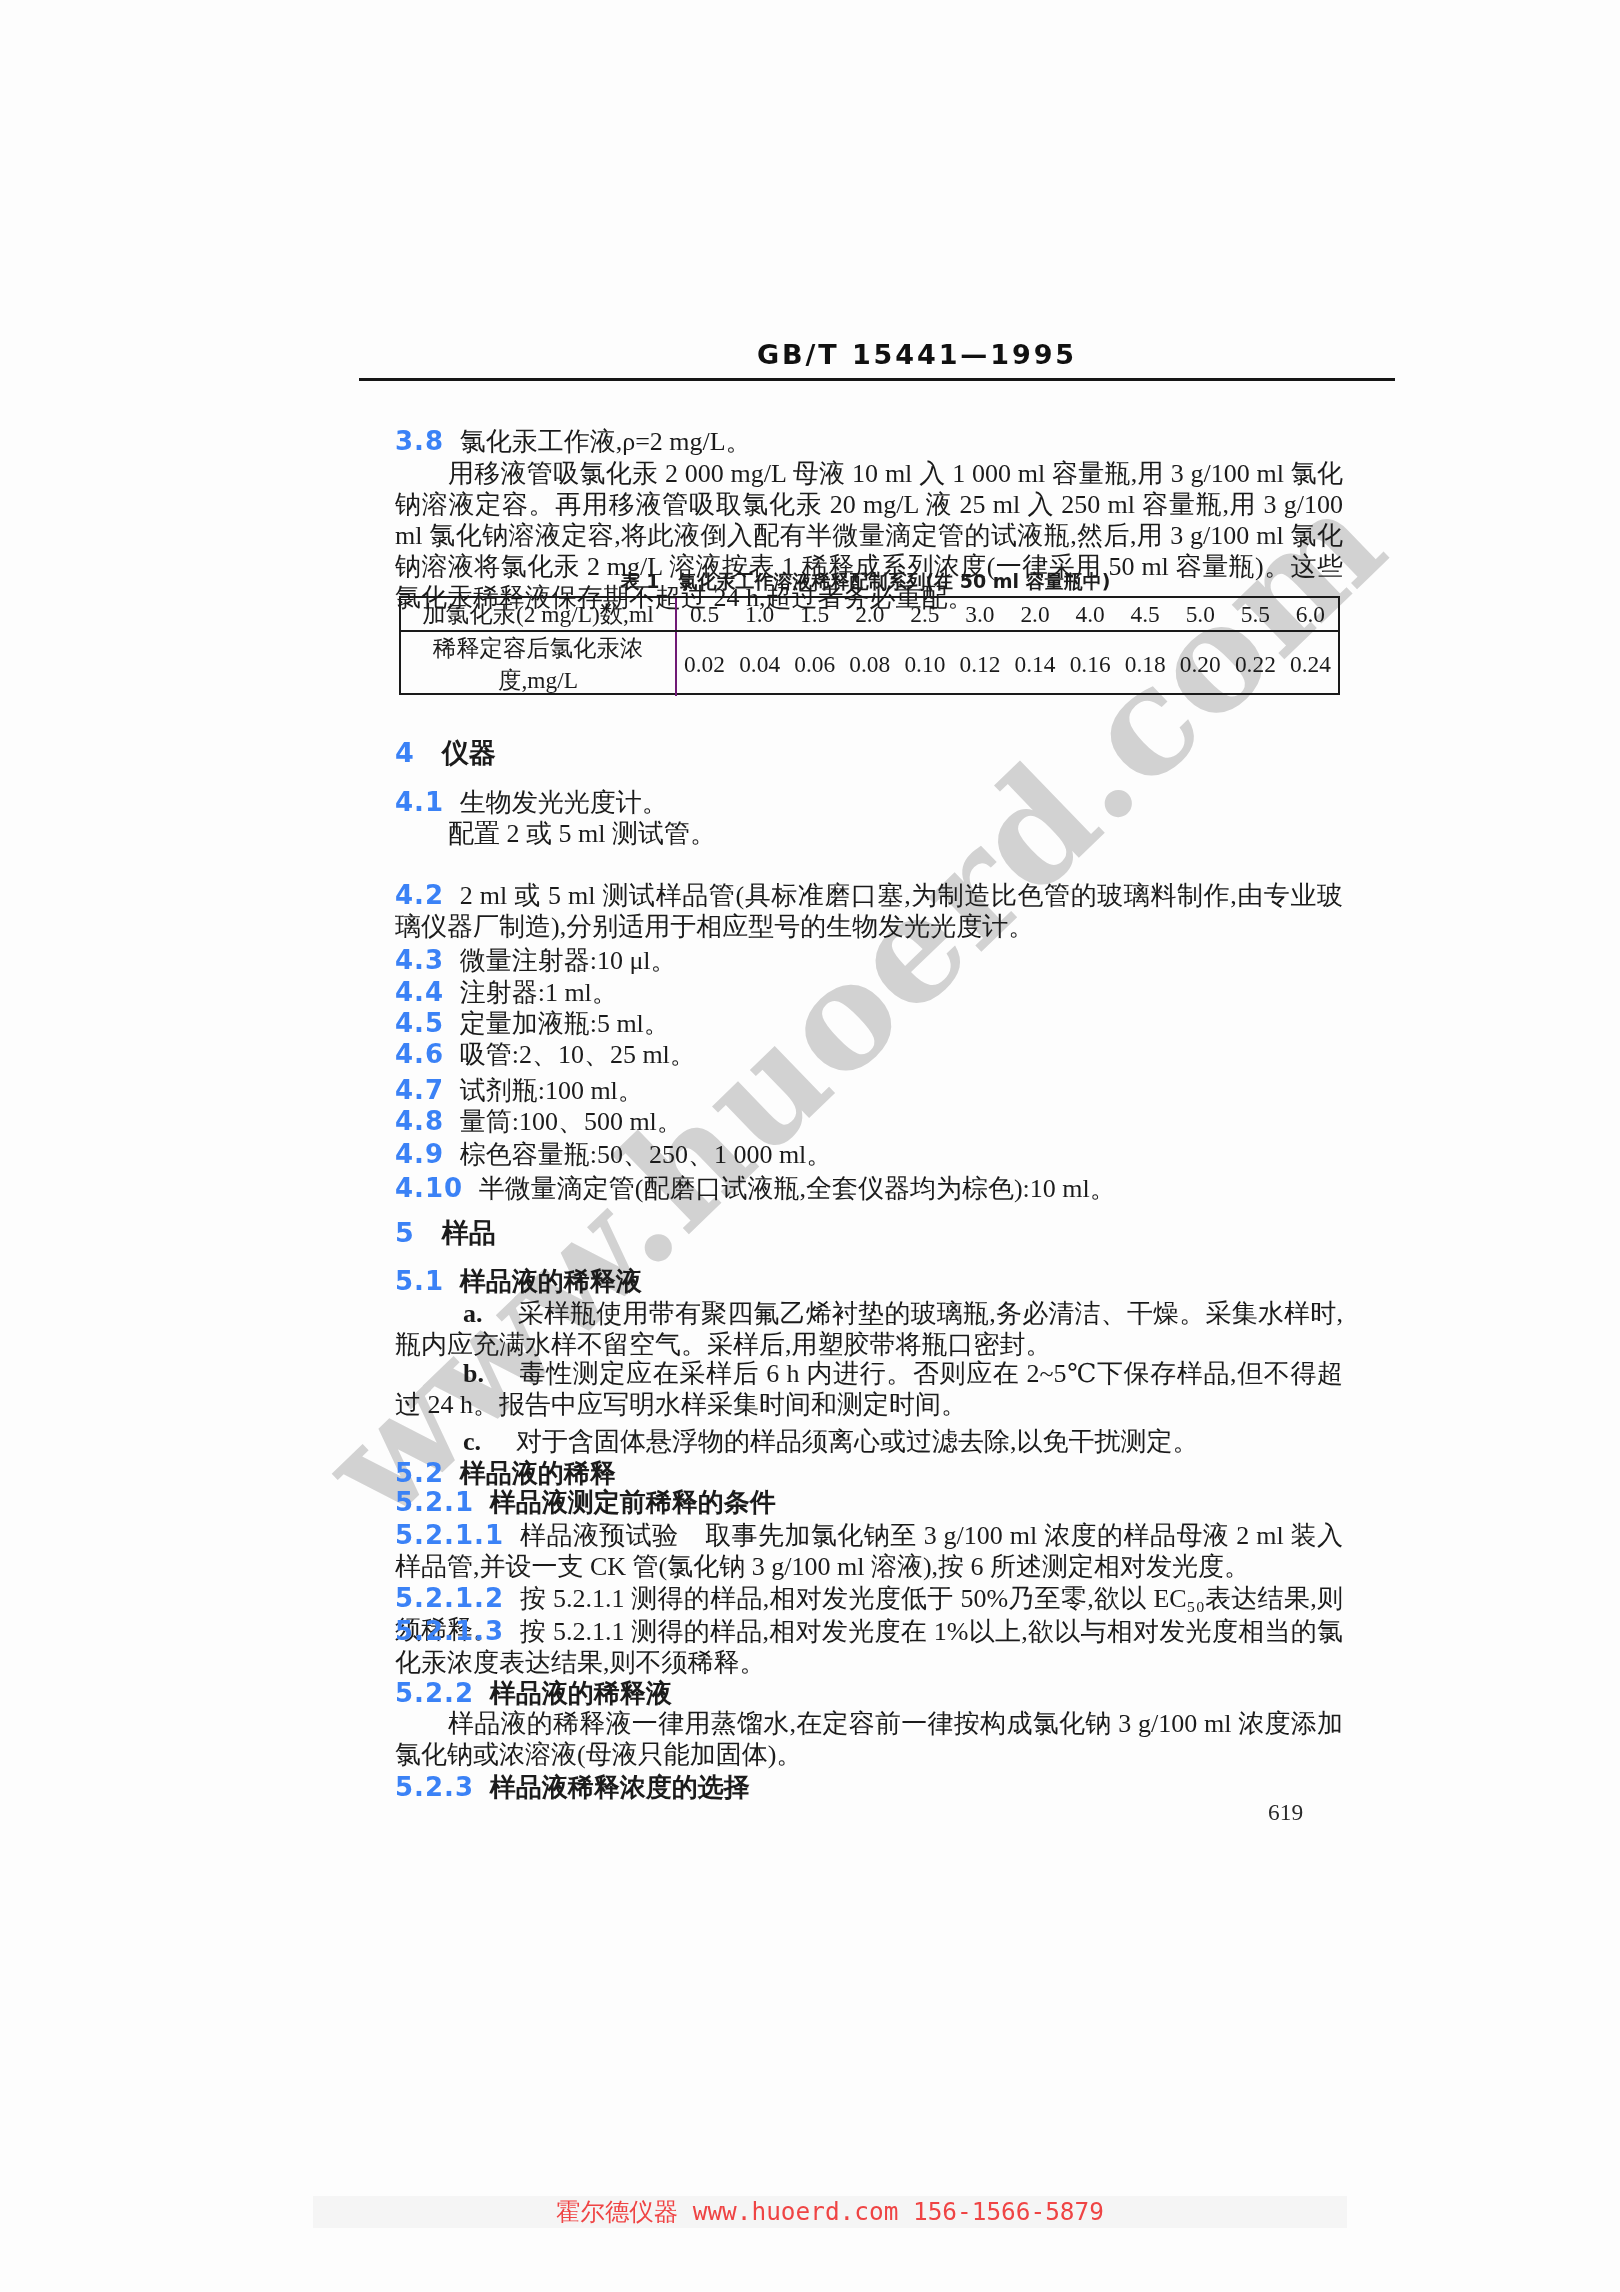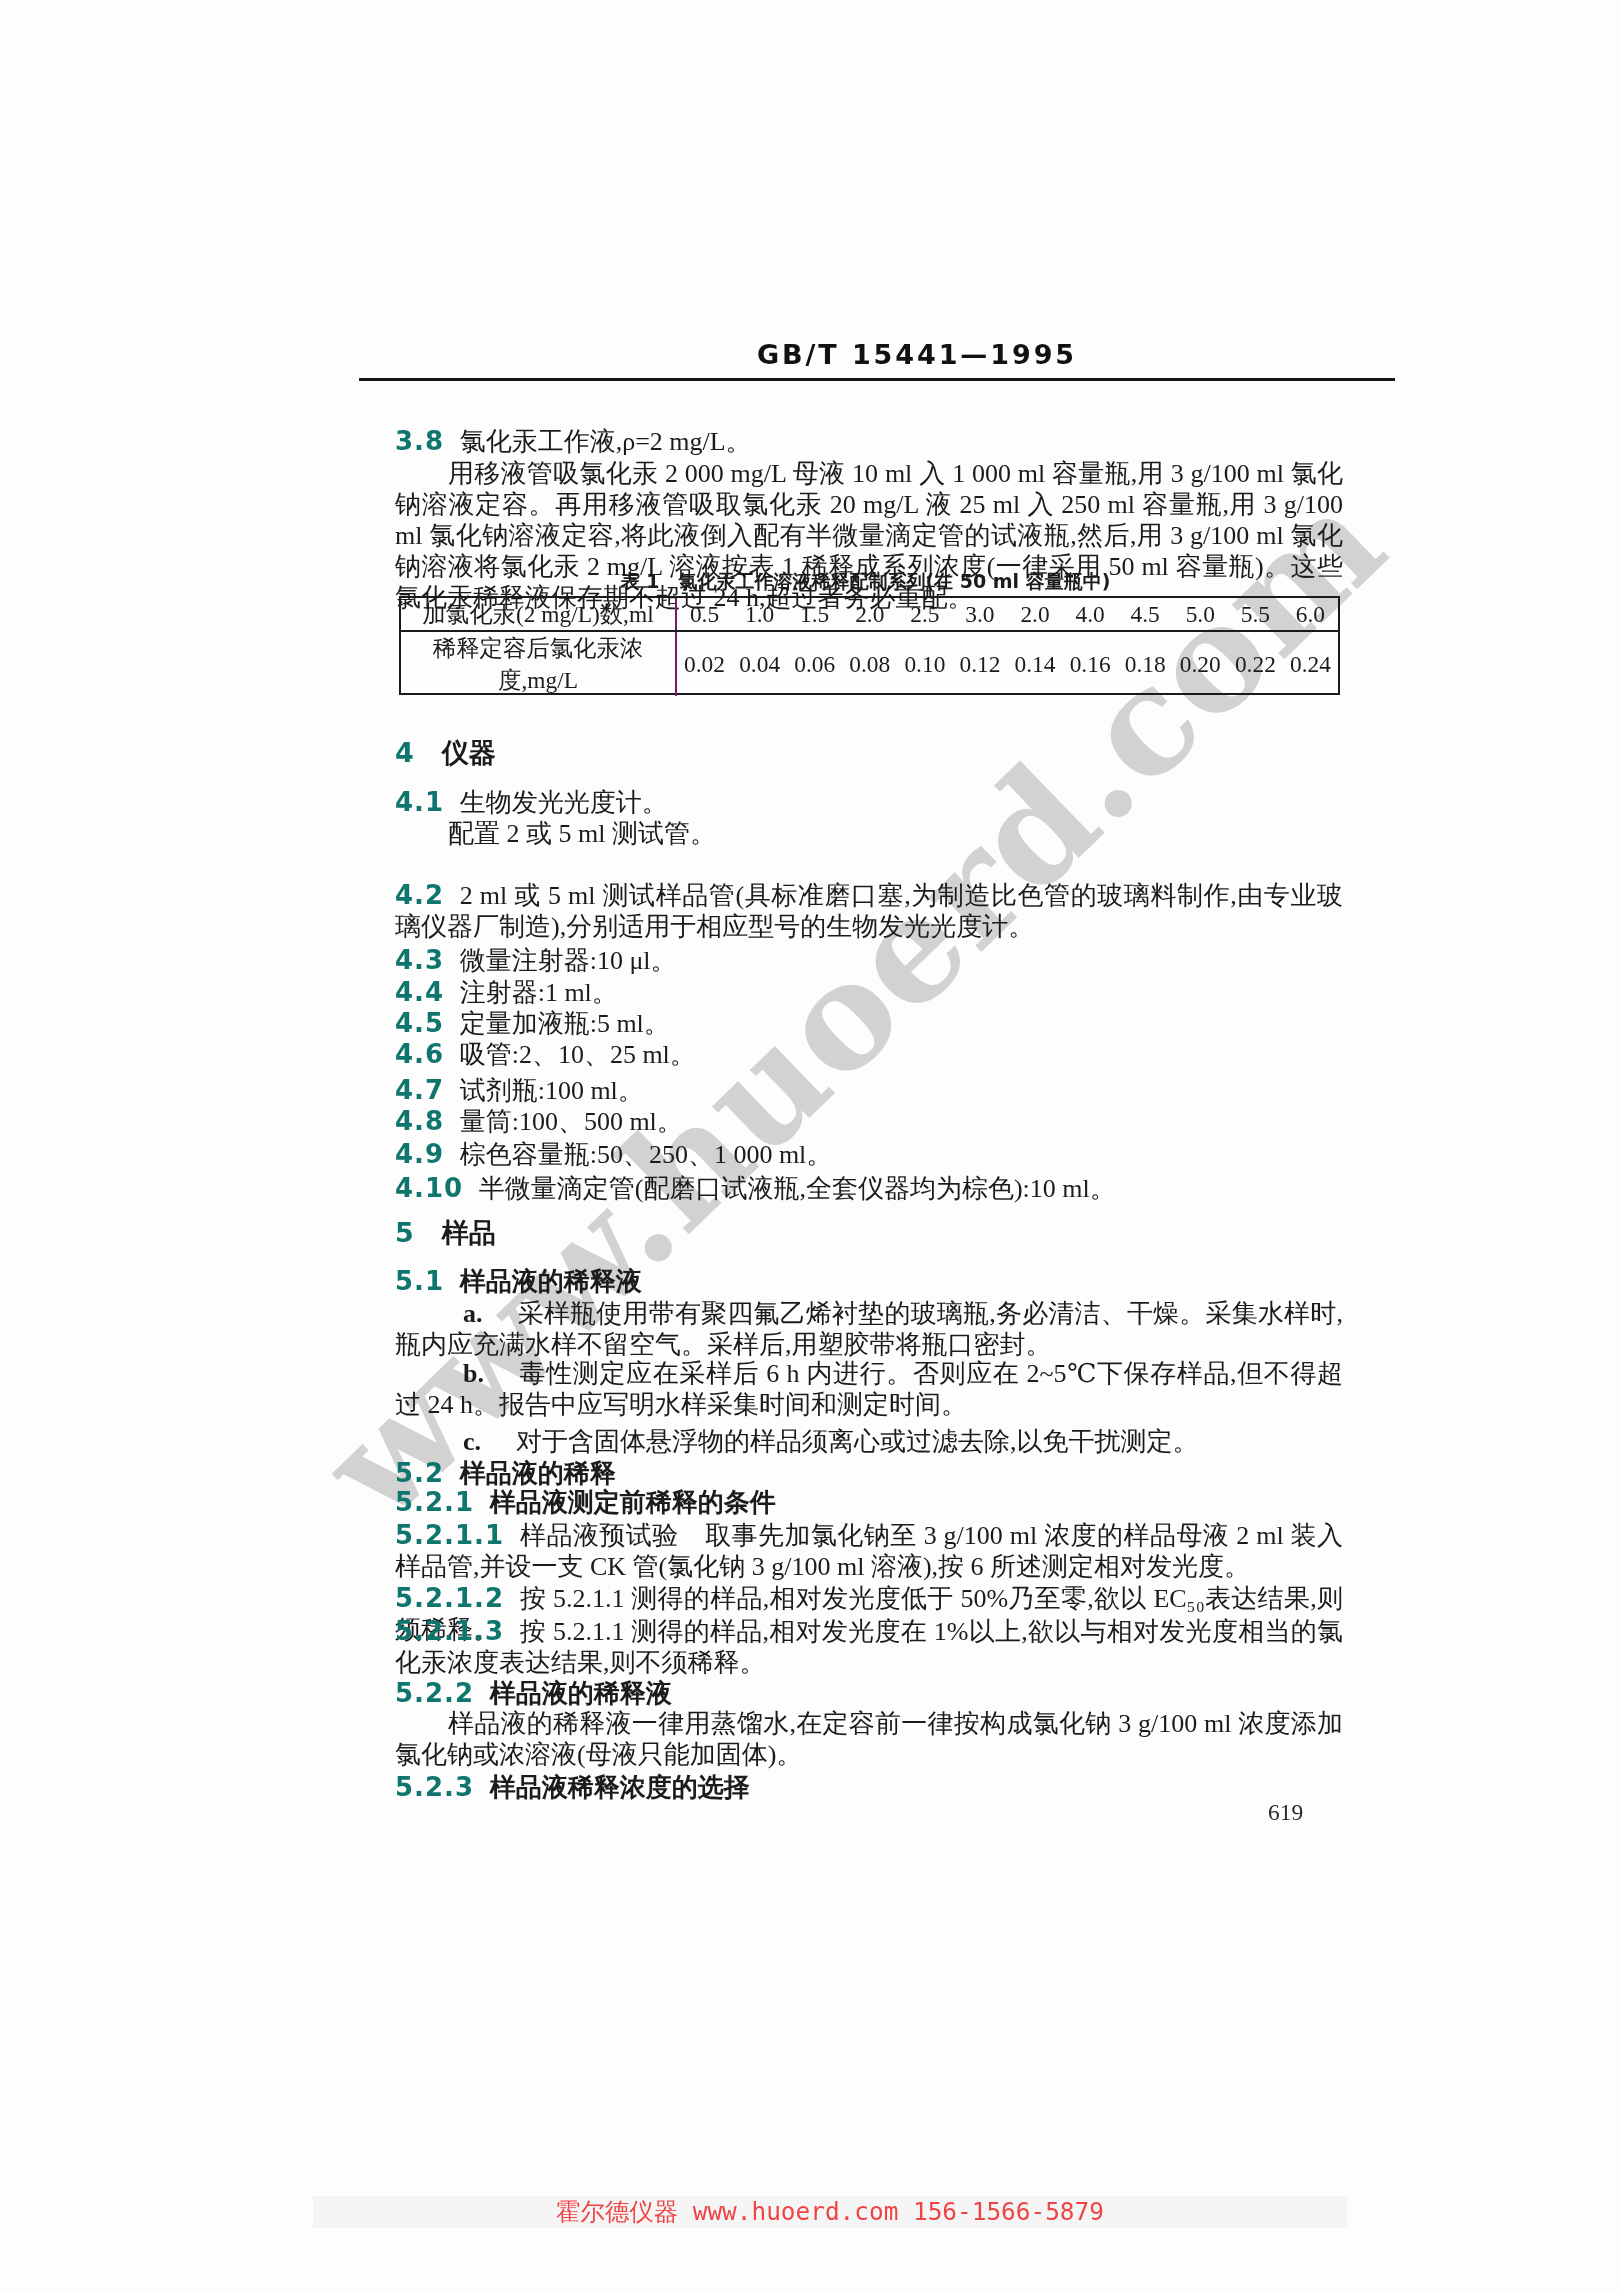--- a/index.html
+++ b/index.html
@@ -22,21 +22,21 @@
     font-weight:700; font-size:27px; letter-spacing:2.9px; color:#111;
   }
   .hrule{position:absolute; left:339px; top:378px; width:1036px; height:2.9px; background:#161616;}
   .blk{
     position:absolute; left:375px; width:948px;
     font-size:26px; line-height:31px; text-align:justify;
   }
   .indent{text-indent:53px;}
   .num{
     font-family:"DejaVu Sans","Liberation Sans",sans-serif;
-    font-weight:700; margin-right:15.6px; letter-spacing:1px; color:#0f766e;
+    font-weight:700; margin-right:15.6px; letter-spacing:1px; color:#3b82f6;
   }
   .hnum{margin-right:27px;}
   .heading{font-weight:700; font-family:"DejaVu Sans","Liberation Sans",sans-serif;}
   .h-main{font-size:27px;}
   .abc-item{text-indent:68px;}
   .abc{font-weight:700; margin-right:35px;}
   .tcaption{
     position:absolute; left:375px; top:569px; width:941px;
     text-align:center; font-weight:700; font-size:19px;
     font-family:"DejaVu Sans","Liberation Sans",sans-serif;

